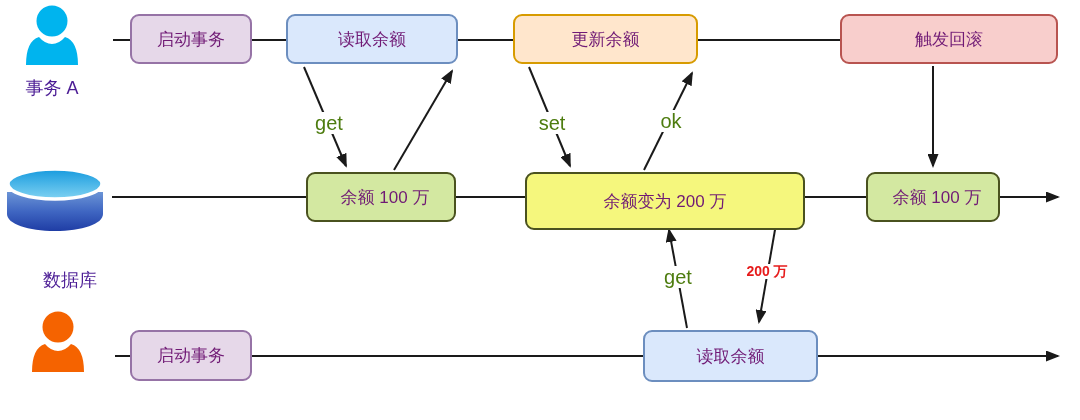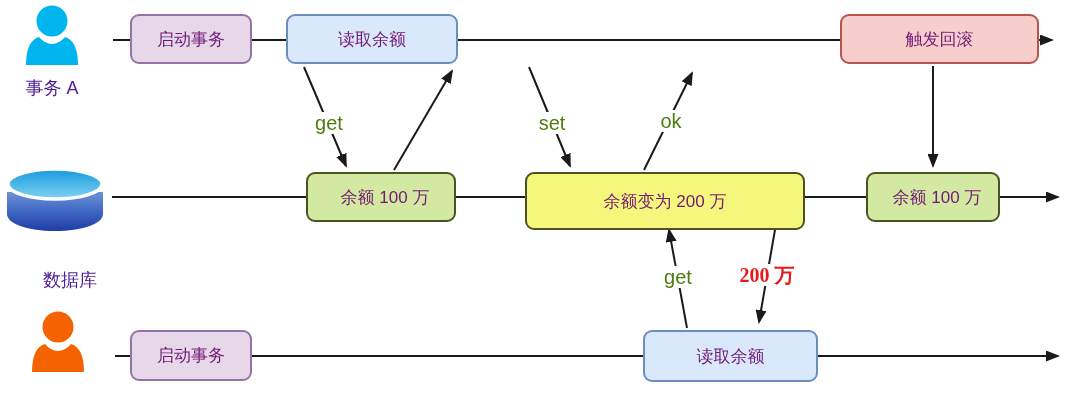--- a/index.html
+++ b/index.html
@@ -17,21 +17,21 @@
   .node.purple { background:var(--node-purple-fill); border-color:var(--node-purple-border); }
   .node.blue   { background:var(--node-blue-fill);   border-color:var(--node-blue-border); }
   .node.orange { background:var(--node-orange-fill); border-color:var(--node-orange-border); }
   .node.red    { background:var(--node-red-fill);    border-color:var(--node-red-border); }
   .node.green  { background:var(--node-green-fill);  border-color:var(--node-green-border);padding-left:8px; }
   .node.yellow { background:var(--node-yellow-fill); border-color:var(--node-yellow-border); }
   .edge-label {
     position:absolute; z-index:3; font-size:20px; color:#4d7c0f;
     text-align:center; background:#fff; padding:0 2px; line-height:1.1;
   }
-  .edge-label.warn { color:var(--label-warning); font-weight:bold; font-size:20px;font-family:Liberation Serif, serif; }
+  .edge-label.warn { color:var(--label-warning); font-weight:bold; font-size:14px; }
   .lane-label {
     position:absolute; z-index:2; font-size:18px; color:#4c1d95; text-align:center;
   }
   .lane-icon { position:absolute; z-index:2; }
   .person-a-fill { fill:var(--person-a); }
   .person-b-fill { fill:var(--person-b); }
 </style>
 </head>
 <body>
 
@@ -81,21 +81,22 @@
   </svg>
   <div class="lane-label" style="left:24px; top:244px; width:92px;margin-top:24px;">数据库</div>
 
   <svg class="lane-icon" style="left:30px; top:310px;" width="56" height="62" viewBox="0 0 56 62">
     <circle class="person-b-fill" cx="28" cy="17" r="15.5"></circle>
     <path class="person-b-fill" d="M2,62 Q2,38 15,34 Q21,41 28,41 Q35,41 41,34 Q54,38 54,62 Z"></path>
   </svg>
 
   <div class="node purple" style="left:130px; top:14px; width:122px; height:50px;">启动事务</div>
   <div class="node blue" style="left:286px; top:14px; width:172px; height:50px;">读取余额</div>
-  <div class="node red" style="left:840px; top:14px; width:199px; height:50px;">触发回滚</div>
+  <div class="node orange" style="left:513px; top:14px; width:185px; height:50px;">更新余额</div>
+  <div class="node red" style="left:840px; top:14px; width:218px; height:50px;">触发回滚</div>
 
   <div class="node green" style="left:306px; top:172px; width:150px; height:50px;">余额 100 万</div>
   <div class="node yellow" style="left:525px; top:172px; width:280px; height:58px;">余额变为 200 万</div>
   <div class="node green" style="left:866px; top:172px; width:134px; height:50px;">余额 100 万</div>
 
   <div class="node purple" style="left:130px; top:330px; width:122px; height:51px;">启动事务</div>
   <div class="node blue" style="left:643px; top:330px; width:175px; height:52px;">读取余额</div>
 
   <div class="edge-label" style="left:302px; top:112px; width:50px;">get</div>
   <div class="edge-label" style="left:525px; top:112px; width:50px;">set</div>

